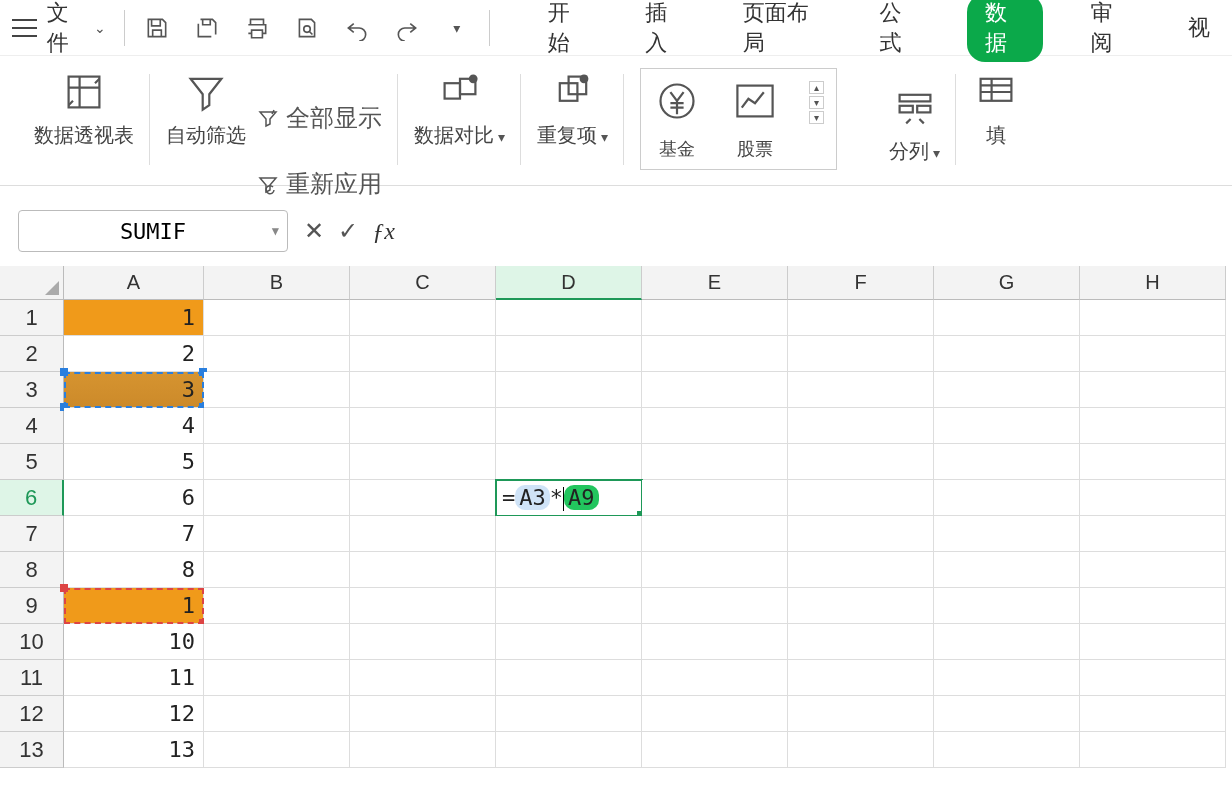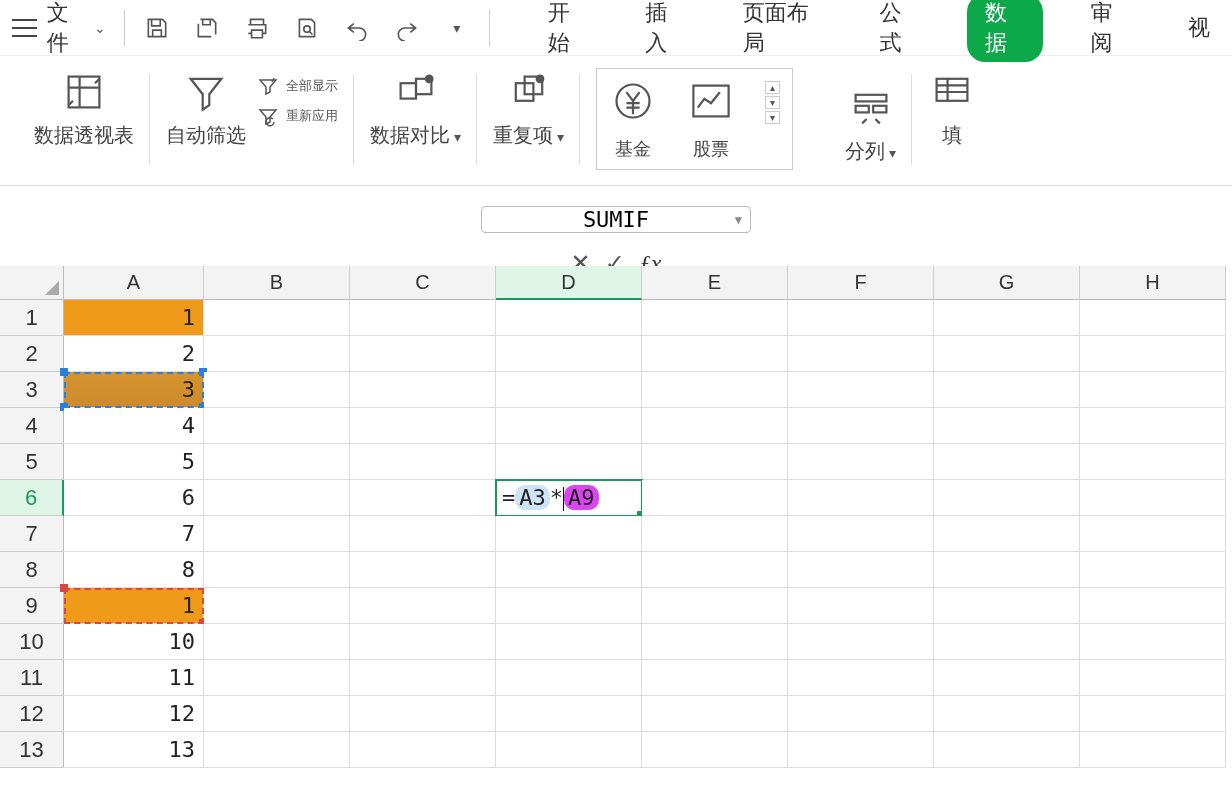--- a/index.html
+++ b/index.html
@@ -23,30 +23,30 @@
 .ribbon { display: flex; height: 130px; padding: 8px 0 0 18px; border-bottom: 1px solid #ddd; }
 .ribbon-group { display: flex; flex-direction: column; align-items: center; justify-content: flex-start; padding: 4px 16px; position: relative; }
 .ribbon-group::after { content: ""; position: absolute; right: 0; top: 10px; bottom: 20px; width: 1px; background: #ddd; }
 .ribbon-group.no-sep::after { display: none; }
 .ribbon-icon { width: 48px; height: 48px; display: flex; align-items: center; justify-content: center; margin-bottom: 6px; }
 .ribbon-icon svg { width: 44px; height: 44px; stroke: #555; fill: none; stroke-width: 2; }
 .ribbon-label { font-size: 20px; color: #444; }
 .ribbon-label.small { font-size: 18px; }
 .filter-group { display: flex; flex-direction: row; align-items: flex-start; gap: 10px; }
 .filter-sub { display: flex; flex-direction: column; gap: 6px; }
-.filter-item { display: flex; align-items: center; gap: 6px; font-size: 13px; color: #555; }
+.filter-item { display: flex; align-items: center; gap: 6px; font-size: 24px; color: #555; margin-top: 28px; }
 .filter-item svg { width: 24px; height: 24px; stroke: #555; fill: none; stroke-width: 1.5; }
 .stock-box { border: 1px solid #ccc; padding: 8px 12px; display: flex; gap: 30px; align-items: flex-start; }
 .stock-item { display: flex; flex-direction: column; align-items: center; gap: 6px; }
 .tiny-arrows { display: flex; flex-direction: column; gap: 2px; }
 .tiny-arrows span { font-size: 10px; color: #555; border: 1px solid #ccc; padding: 0 4px; }
 .drop-ind { color: #555; margin-left: 4px; font-size: 14px; }
 
 
-.formulabar { display: flex; align-items: center; height: 50px; padding: 0 18px; gap: 16px; margin-top: 20px; flex-direction: column; }
+.formulabar { display: flex; align-items: center; height: 50px; padding: 0 18px; gap: 16px; margin-top: 20px; }
 .name-box { width: 270px; height: 42px; border: 1px solid #bbb; border-radius: 4px; display: flex; align-items: center; justify-content: center; font-size: 22px; font-family: Consolas, monospace; position: relative; }
 .name-box .dd { position: absolute; right: 8px; color: #888; font-size: 12px; }
 .fx-icons { display: flex; gap: 14px; align-items: center; font-size: 24px; }
 .fx-icons .x { color: #555; cursor: pointer; }
 .fx-icons .chk { color: #555; cursor: pointer; }
 .fx-icons .fx { font-style: italic; color: #333; font-family: "Times New Roman", serif; }
 .formula-input { flex: 1; height: 42px; border: 1px solid #bbb; border-radius: 4px; padding: 0 14px; font-size: 22px; font-family: Consolas, monospace; display: flex; align-items: center; }
 
 
 .grid { margin-top: 10px; }
@@ -67,21 +67,21 @@
 .marching-blue::after { bottom: -4px; right: -4px; }
 .sel-handle-tl, .sel-handle-br { position: absolute; width: 8px; height: 8px; }
 .sel-blue .sel-handle-tl { top: -4px; right: -4px; background: #2a7fde; }
 .sel-blue .sel-handle-br { bottom: -4px; left: -4px; background: #2a7fde; }
 .sel-red .sel-handle-tl { top: -4px; left: -4px; background: #d44; }
 .sel-red .sel-handle-br { bottom: -4px; right: -4px; background: #d44; }
 .active-cell { outline: 2px solid #1e9858; outline-offset: -1px; justify-content: flex-start; padding-left: 6px; }
 .active-cell .fill-handle { position: absolute; right: -4px; bottom: -4px; width: 8px; height: 8px; background: #1e9858; }
 .editing-formula { font-family: Consolas, monospace; font-size: 22px; }
 .editing-formula .ref-a3 { background: #cfe3f7; border-radius: 10px; padding: 0 4px; }
-.editing-formula .ref-a9 { background: #d946ef; border-radius: 10px; padding: 0 4px; }
+.editing-formula .ref-a9 { background: #22c55e; border-radius: 10px; padding: 0 4px; }
 .cursor-caret { display: inline-block; width: 1px; height: 24px; background: #000; vertical-align: middle; }
 
 
 .w-A { width: 140px; }
 .w-other { width: 146px; }
 </style>
 </head>
 <body>
 
 <div class="topbar">

